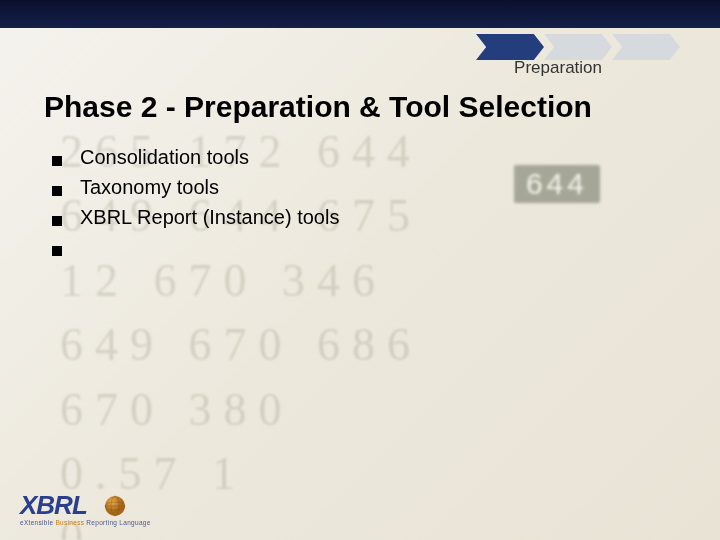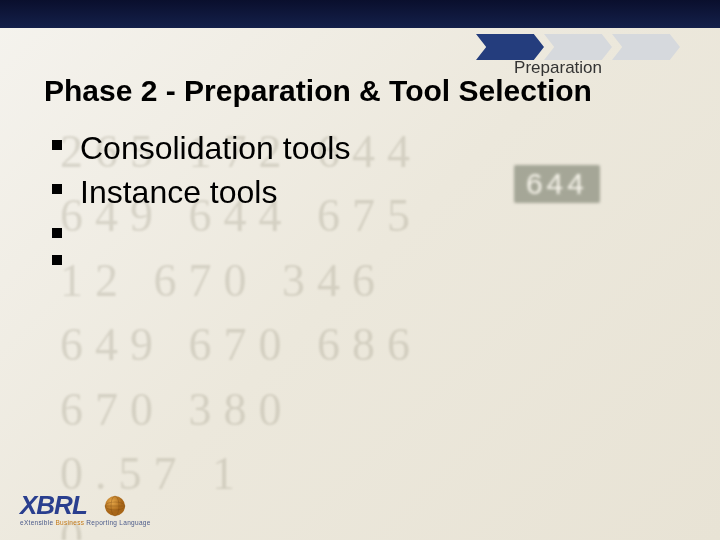--- a/index.html
+++ b/index.html
@@ -86,30 +86,31 @@
     .content {
       position: relative;
       z-index: 2;
       padding: 74px 40px 0 44px;
     }
     .title {
       font-size: 30px;
       font-weight: bold;
       color: #000;
       margin-bottom: 22px;
+      margin-top: 16px;
     }
     .bullets {
       list-style: none;
       padding-left: 8px;
     }
     .bullets li {
       display: flex;
       align-items: flex-start;
       margin-bottom: 7px;
-      font-size: 32px;
+      font-size: 20px;
       color: #000;
     }
     .bullet-marker {
       display: inline-block;
       width: 10px;
       height: 10px;
       background: #000;
       margin-right: 18px;
       margin-top: 10px;
       flex-shrink: 0;
@@ -175,24 +176,25 @@
 
 <div class="content">
   <h1 class="title">Phase 2 - Preparation &amp; Tool Selection</h1>
   <ul class="bullets">
     <li>
       <span class="bullet-marker"></span>
       <span>Consolidation tools</span>
     </li>
     <li>
       <span class="bullet-marker"></span>
-      <span>Instance tools</span>
-    </li>
-    <li>
-      <span class="bullet-marker"></span>
+      <span>Taxonomy tools</span>
+    </li>
+    <li>
+      <span class="bullet-marker"></span>
+      <span>XBRL Report (Instance) tools</span>
     </li>
     <li>
       <span class="bullet-marker"></span>
     </li>
   </ul>
 </div>
 
 <div class="logo">
   <div class="logo-main">
     <span class="logo-text">XBRL</span>

